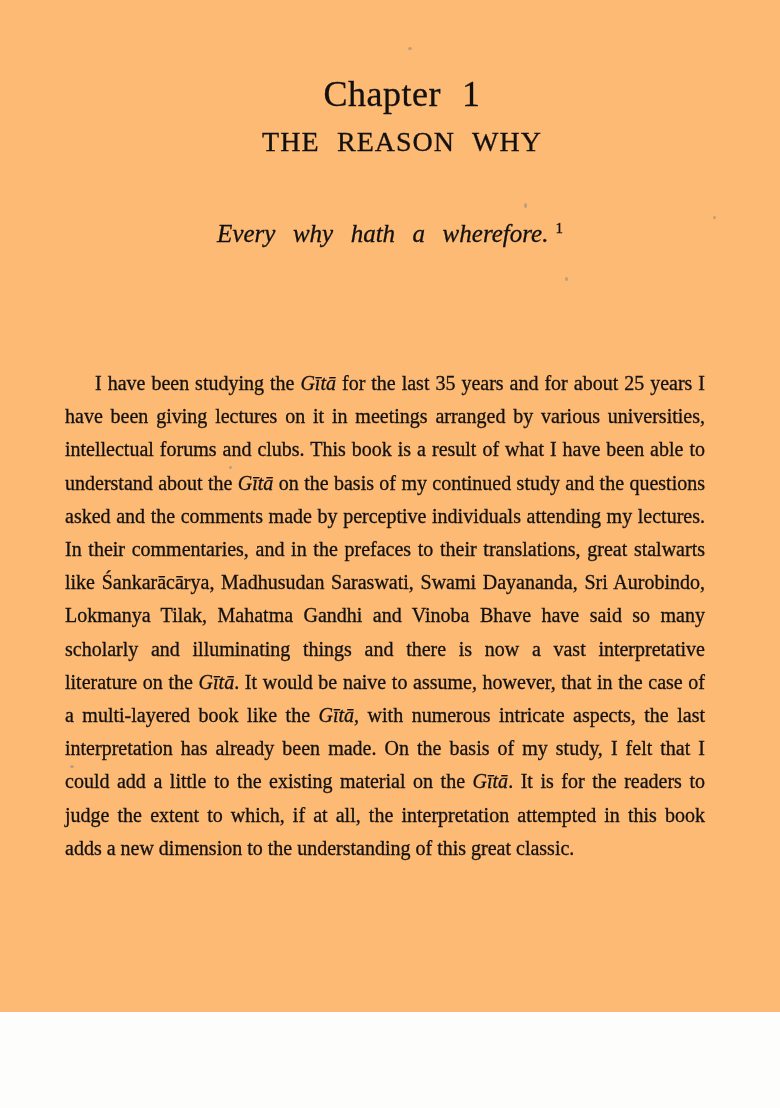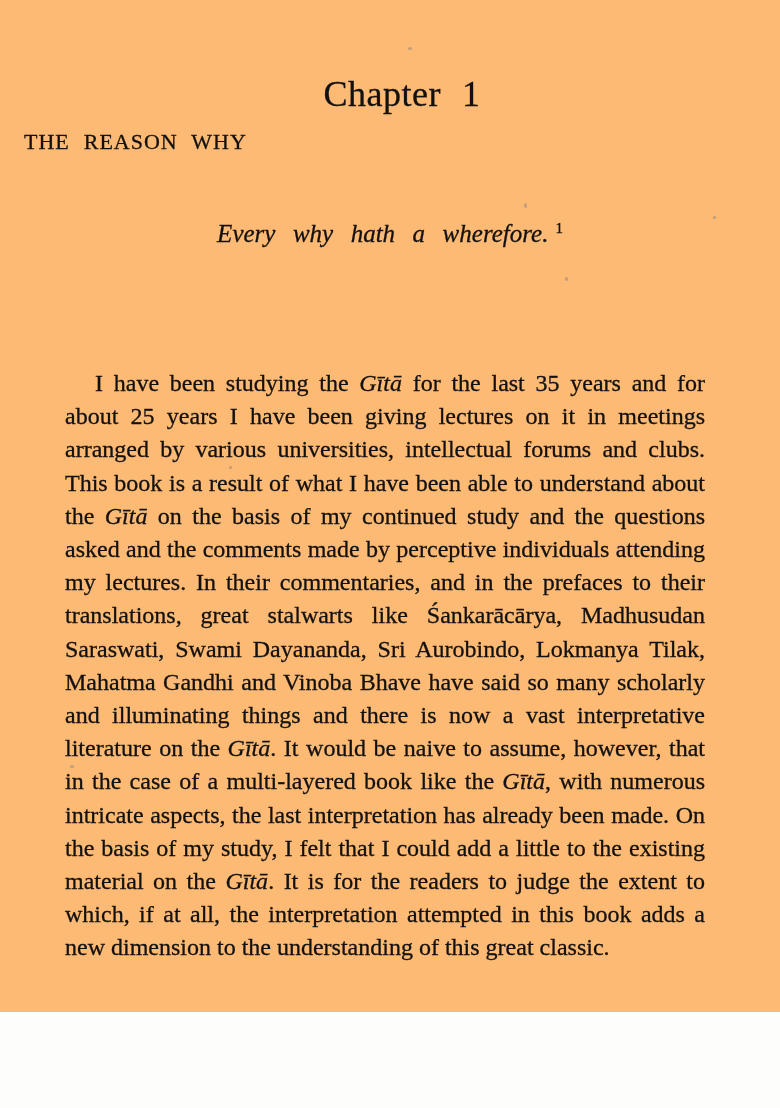--- a/index.html
+++ b/index.html
@@ -24,21 +24,22 @@
     text-align: center;
     font-size: 36px; font-weight: normal;
     letter-spacing: 0.5px;
     word-spacing: 0.32em;
     line-height: 44px;
   }
   .chapter-title {
     position: absolute;
     top: 121px; left: 24px; width: 756px;
     margin: 0;
-    font-size: 22px; font-weight: normal;
+    text-align: center;
+    font-size: 28px; font-weight: normal;
     letter-spacing: 1px;
     word-spacing: 0.34em;
     line-height: 42px;
   }
   .epigraph {
     position: absolute;
     top: 217px; left: 0; width: 780px;
     text-align: center;
     font-style: italic;
     font-size: 25px;
@@ -56,21 +57,21 @@
   .attribution {
     position: absolute;
     top: 271px; right: 73px;
     font-size: 25px;
     line-height: 34px;
   }
   .body-text {
     position: absolute;
     top: 367px; left: 65px; width: 640px;
     margin: 0;
-    font-size: 24px;
+    font-size: 20px;
     line-height: 33.2px;
     text-align: justify;
     text-indent: 30px;
   }
   .body-text .italic { font-style: italic; }
   .speck {
     position: absolute;
     background: #8a8782;
     border-radius: 50%;
     opacity: 0.55;

